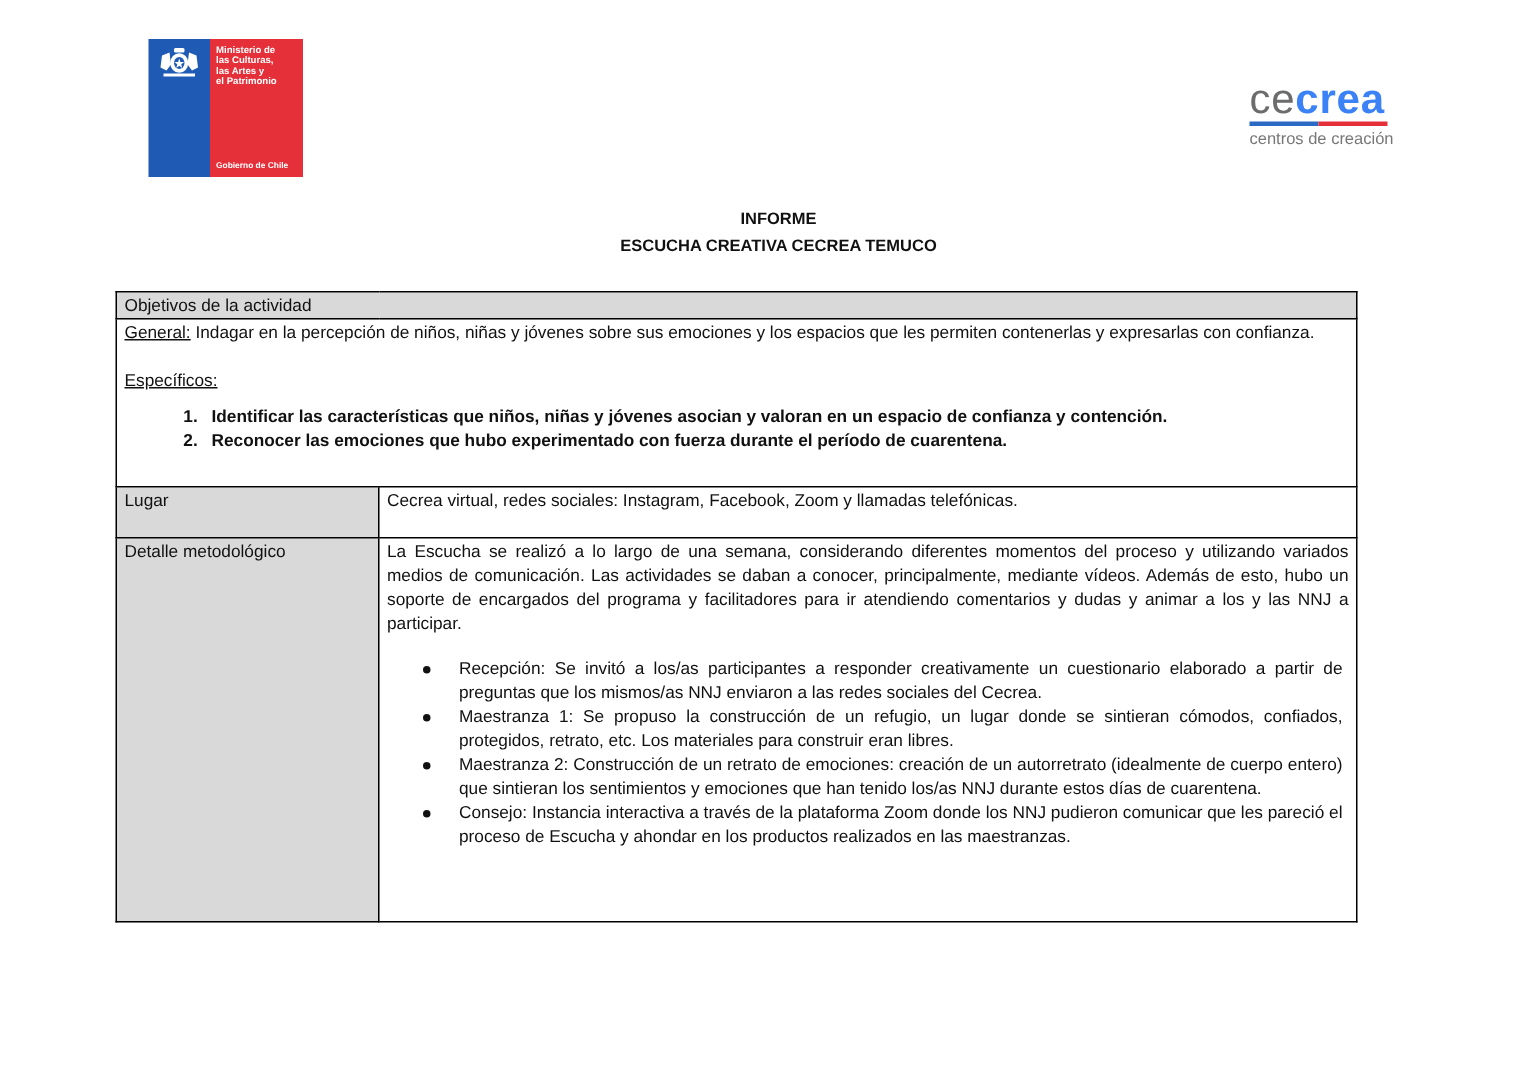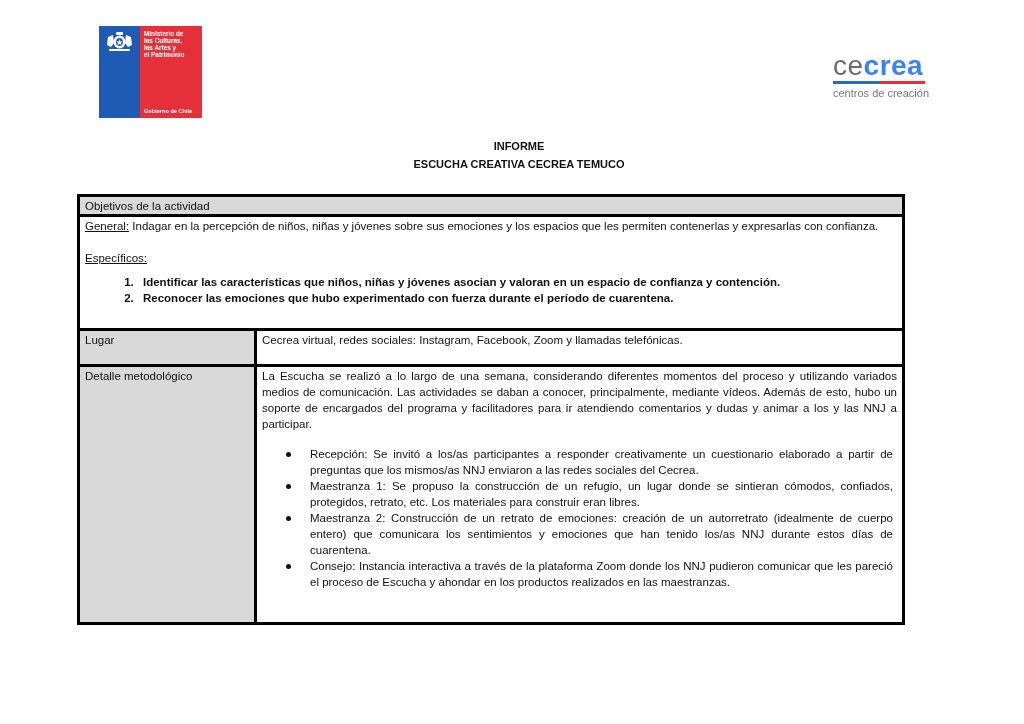--- a/index.html
+++ b/index.html
@@ -25,21 +25,21 @@
   .cecrea .bar .r { flex:1; background:#e5303a; }
   .cecrea .sub { font-size:11px; color:#777; margin-top:3px; white-space:nowrap; }
 
   
   .title { position:absolute; left:0; width:1024px; text-align:center; font-weight:bold; font-size:11px;padding-left:7px; }
   .title.t1 { top:140px; }
   .title.t2 { top:158px; }
 
   
   .tbl { position:absolute; left:77px; top:194px; width:828px; border-collapse:collapse; font-size:11.5px; }
-  .tbl td { border:3px solid #000000; vertical-align:top; padding:1px 5px 0 5px; line-height:16px; }
+  .tbl td { border:1px solid #000000; vertical-align:top; padding:1px 5px 0 5px; line-height:16px; }
   .gray { background:#d9d9d9; }
   .lbl { width:164px; }
   .just { text-align:justify; }
   .u { text-decoration:underline; }
   ol.spec { margin:8px; padding-left:44px;font-weight:bold; }
   ol.spec li { padding-left:6px; }
   ul.det { margin:14px 4px 0 0; padding-left:48px; list-style:none; }
   ul.det li { position:relative; text-align:justify; }
   ul.det li .dot { position:absolute; left:-24px; top:6px; width:5px; height:5px; background:#111; border-radius:50%; }
 </style>
@@ -105,20 +105,20 @@
       <td class="gray lbl" style="height:32px;">Lugar</td>
       <td>Cecrea virtual, redes sociales: Instagram, Facebook, Zoom y llamadas telefónicas.</td>
     </tr>
     <tr>
       <td class="gray lbl" style="height:254px;">Detalle metodológico</td>
       <td>
         <div class="just">La Escucha se realizó a lo largo de una semana, considerando diferentes momentos del proceso y utilizando variados medios de comunicación. Las actividades se daban a conocer, principalmente, mediante vídeos. Además de esto, hubo un soporte de encargados del programa y facilitadores para ir atendiendo comentarios y dudas y animar a los y las NNJ a participar.</div>
         <ul class="det">
           <li><span class="dot"></span><span>Recepción: Se invitó a los/as participantes a responder creativamente un cuestionario elaborado a partir de preguntas que los mismos/as NNJ enviaron a las redes sociales del Cecrea.</span></li>
           <li><span class="dot"></span><span>Maestranza 1: Se propuso la construcción de un refugio, un lugar donde se sintieran cómodos, confiados, protegidos, retrato, etc. Los materiales para construir eran libres.</span></li>
-          <li><span class="dot"></span><span>Maestranza 2: Construcción de un retrato de emociones: creación de un autorretrato (idealmente de cuerpo entero) que comunicara los sentimientos y emociones que han tenido los/as NNJ durante estos días de cuarentena.</span></li>
+          <li><span class="dot"></span><span>Maestranza 2: Construcción de un retrato de emociones: creación de un autorretrato (idealmente de cuerpo entero) que sintieran los sentimientos y emociones que han tenido los/as NNJ durante estos días de cuarentena.</span></li>
           <li><span class="dot"></span><span>Consejo: Instancia interactiva a través de la plataforma Zoom donde los NNJ pudieron comunicar que les pareció el proceso de Escucha y ahondar en los productos realizados en las maestranzas.</span></li>
         </ul>
       </td>
     </tr>
   </tbody>
     </table>
 </div>
 
 </body></html>

